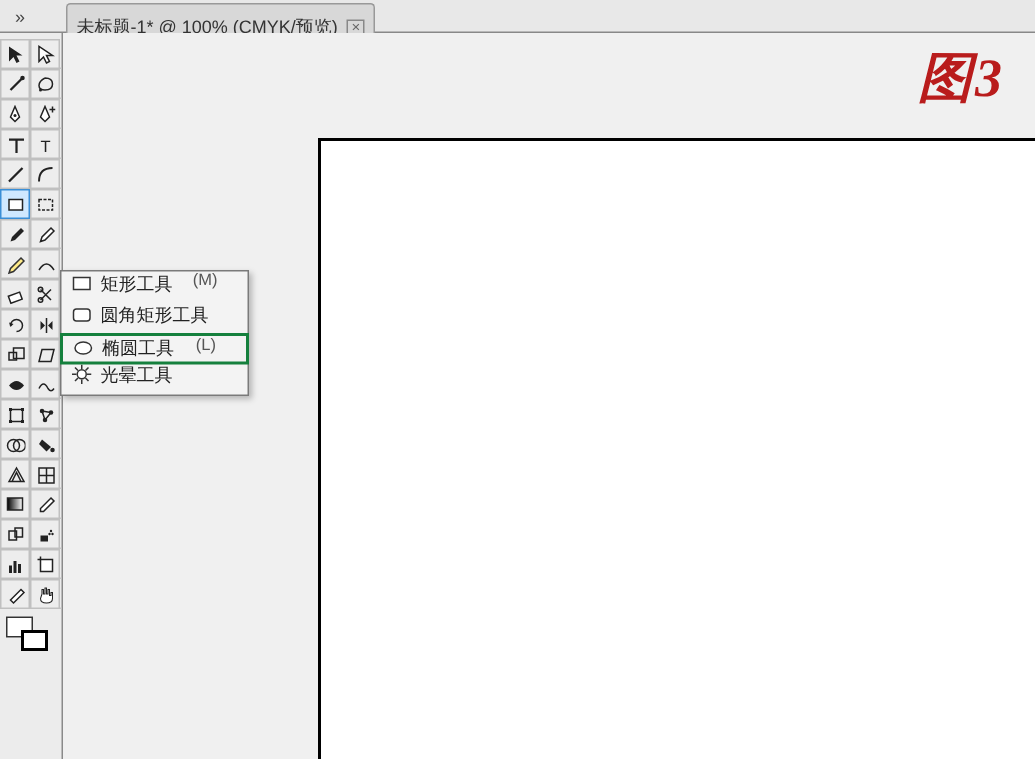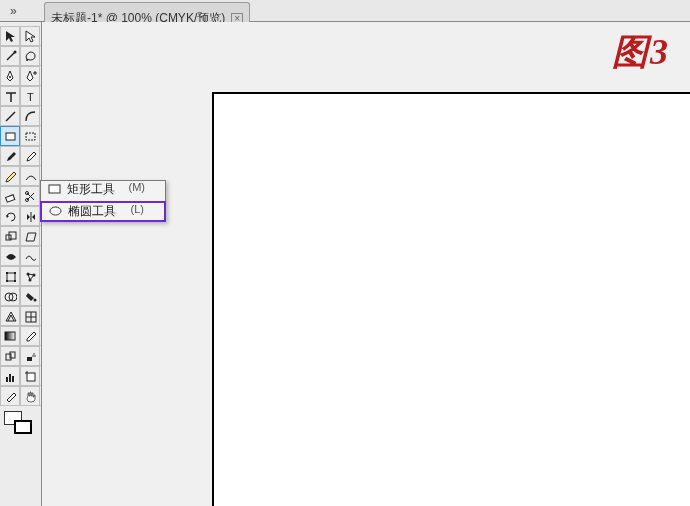--- a/index.html
+++ b/index.html
@@ -125,21 +125,21 @@
     cursor: pointer;
     font-size: 12px;
     color: #222;
   }
   .fly-item .shortcut {
     margin-left: auto;
     color: #555;
     font-size: 11px;
   }
   .fly-item.highlight {
-    border: 2px solid #6d28d9;
+    border: 2px solid #15803d;
     height: 21px;
     margin: -1px;
     position: relative;
     z-index: 2;
   }
   .fly-icon {
     width: 14px;
     height: 14px;
     display: flex;
     align-items: center;
@@ -466,22 +466,41 @@
 <div class="flyout">
   <div class="fly-item">
     <span class="fly-icon">
         <svg width="13" height="13">
           <rect x="1" y="3" width="11" height="8" fill="#fff" stroke="#333"></rect>
         </svg>
       </span>
     <span>矩形工具</span>
     <span class="shortcut">(M)</span>
   </div>
+  <div class="fly-item">
+    <span class="fly-icon">
+        <svg width="13" height="13">
+          <rect x="1" y="3" width="11" height="8" rx="2" fill="#fff" stroke="#333"></rect>
+        </svg>
+      </span>
+    <span>圆角矩形工具</span>
+    <span class="shortcut"></span>
+  </div>
   <div class="fly-item highlight">
     <span class="fly-icon">
         <svg width="13" height="13">
           <ellipse cx="6.5" cy="7" rx="5.5" ry="4" fill="#fff" stroke="#333"></ellipse>
         </svg>
       </span>
     <span>椭圆工具</span>
     <span class="shortcut">(L)</span>
   </div>
+  <div class="fly-item">
+    <span class="fly-icon">
+        <svg width="13" height="13">
+          <circle cx="6.5" cy="6.5" r="3" fill="#fff" stroke="#333"></circle>
+          <path d="M6.5 0 L6.5 3 M6.5 10 L6.5 13 M0 6.5 L3 6.5 M10 6.5 L13 6.5 M2 2 L4 4 M9 9 L11 11 M11 2 L9 4 M4 9 L2 11" stroke="#333"></path>
+        </svg>
+      </span>
+    <span>光晕工具</span>
+    <span class="shortcut"></span>
+  </div>
 </div>
 
 </body></html>

